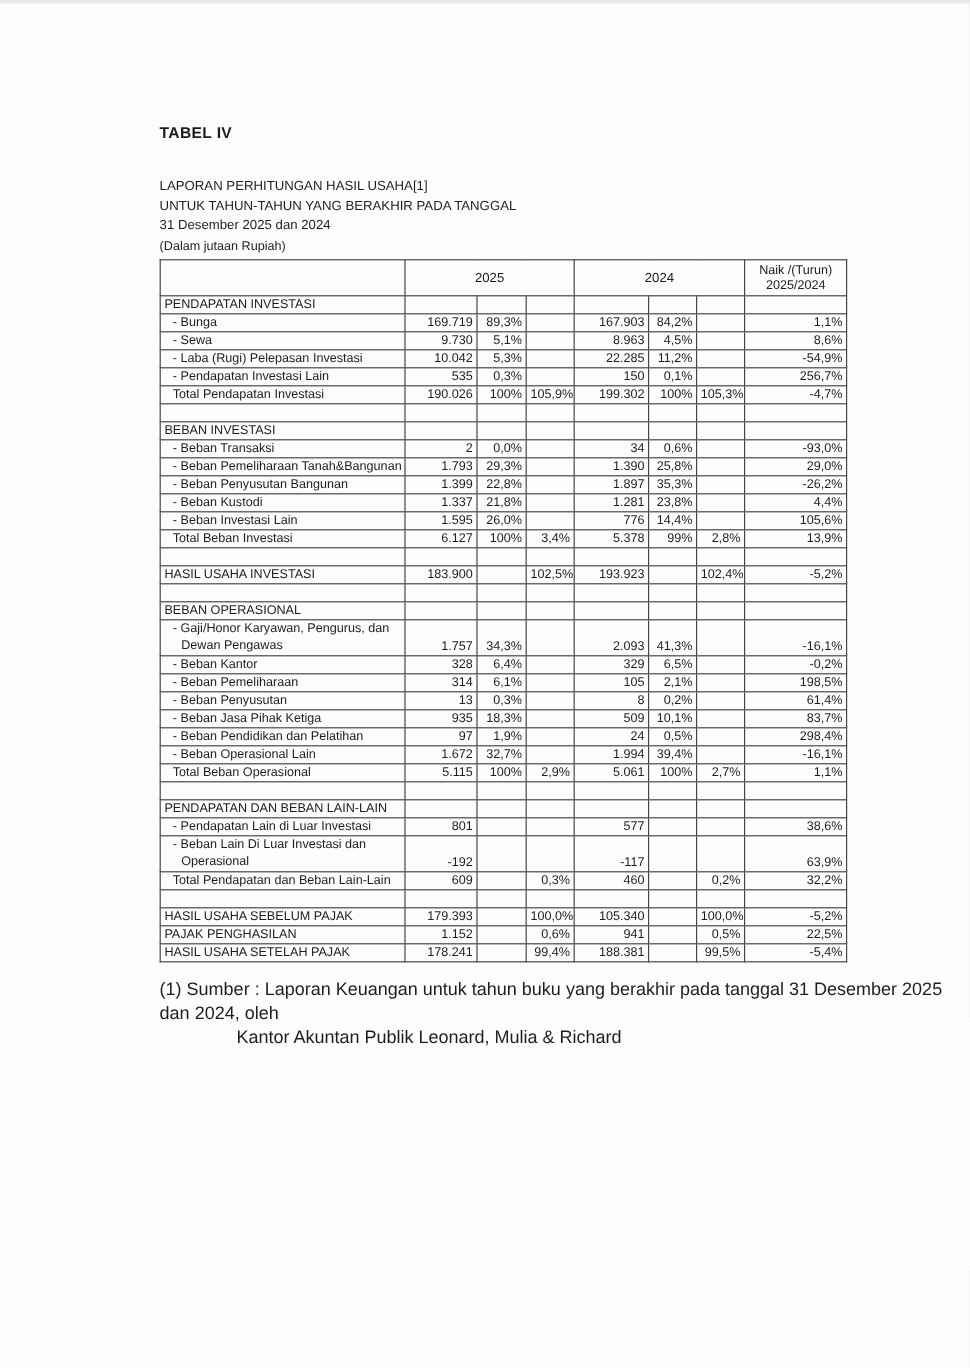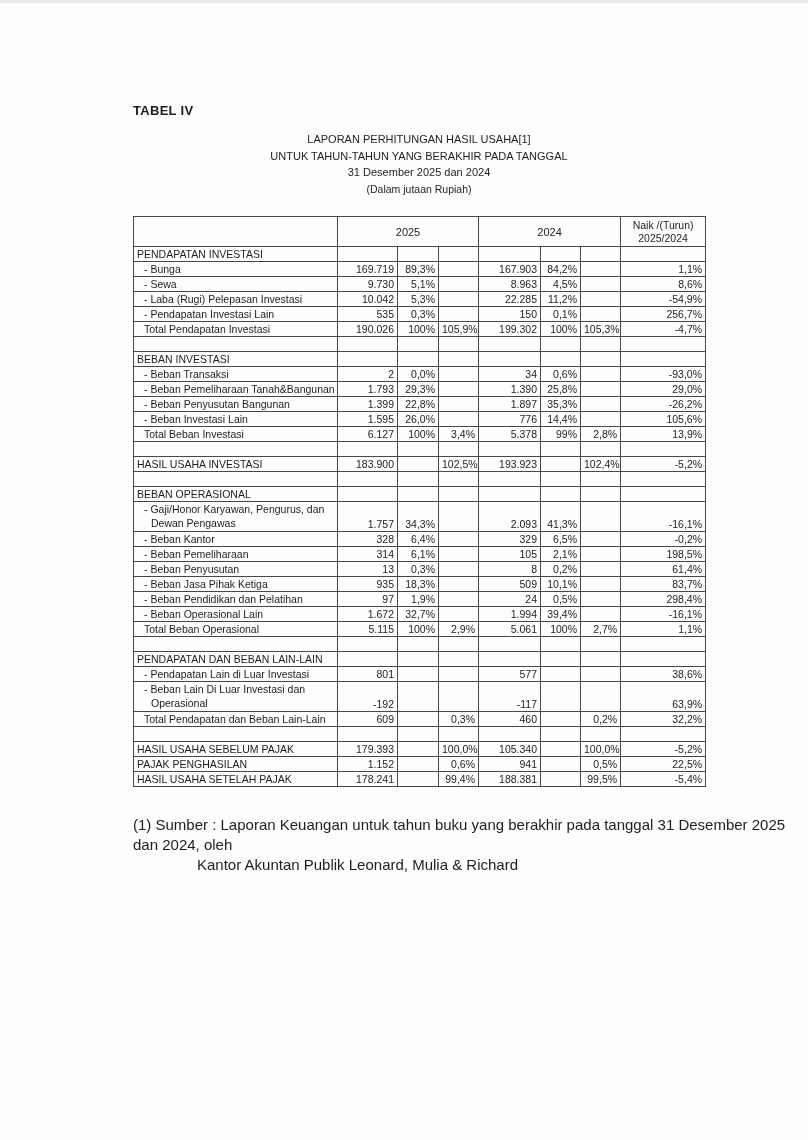--- a/index.html
+++ b/index.html
@@ -10,22 +10,22 @@
     background:#fdfdfc;
     font-family:"Liberation Sans","DejaVu Sans",sans-serif;
     color:#222;
     overflow:hidden;
   }
   .tabel-label {
     position:absolute; left:133px; top:100px;
     font-size:13px; font-weight:bold; letter-spacing:0.3px; color:#1c1c1c;
   }
   .title-block {
-    position:absolute; left:133px; top:128px; width:572px;
-    text-align:center; font-size:11px; line-height:16.5px; color:#1e1e1e;
+    position:absolute; left:133px; top:144px; width:572px;
+    font-size:11px; line-height:16.5px; color:#1e1e1e;
   }
   .title-block .subtitle-note { font-size:10.5px; }
 
   .table-wrap { position:absolute; left:133px; top:213px; }
   table { border-collapse:collapse; table-layout:fixed; width:572px; }
   td {
     border:1px solid #474747;
     padding:0 3px;
     font-size:10.5px;
     color:#1d1d1d;
@@ -192,20 +192,30 @@
             <td class="lbl">- Beban Penyusutan Bangunan</td>
             <td class="num">1.399</td>
             <td class="num">22,8%</td>
             <td class="num"></td>
             <td class="num">1.897</td>
             <td class="num">35,3%</td>
             <td class="num"></td>
             <td class="num">-26,2%</td>
           </tr>
           <tr class="item">
+            <td class="lbl">- Beban Kustodi</td>
+            <td class="num">1.337</td>
+            <td class="num">21,8%</td>
+            <td class="num"></td>
+            <td class="num">1.281</td>
+            <td class="num">23,8%</td>
+            <td class="num"></td>
+            <td class="num">4,4%</td>
+          </tr>
+          <tr class="item">
             <td class="lbl">- Beban Investasi Lain</td>
             <td class="num">1.595</td>
             <td class="num">26,0%</td>
             <td class="num"></td>
             <td class="num">776</td>
             <td class="num">14,4%</td>
             <td class="num"></td>
             <td class="num">105,6%</td>
           </tr>
           <tr class="total">

